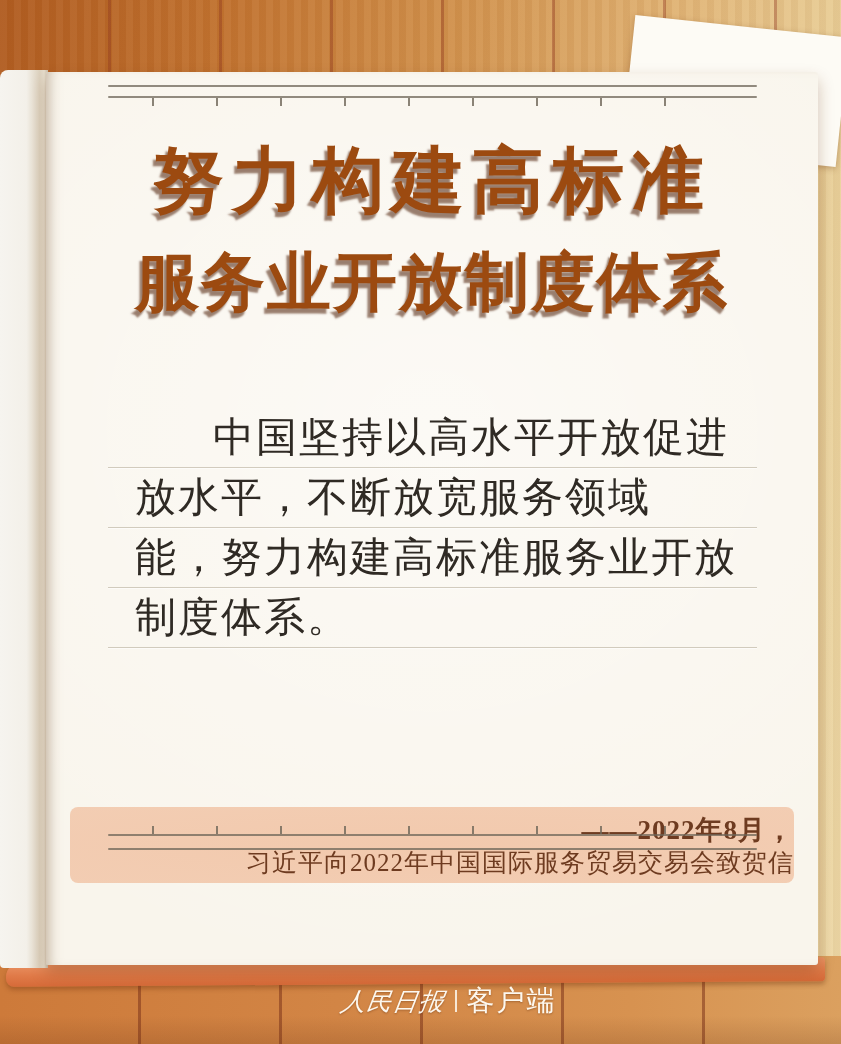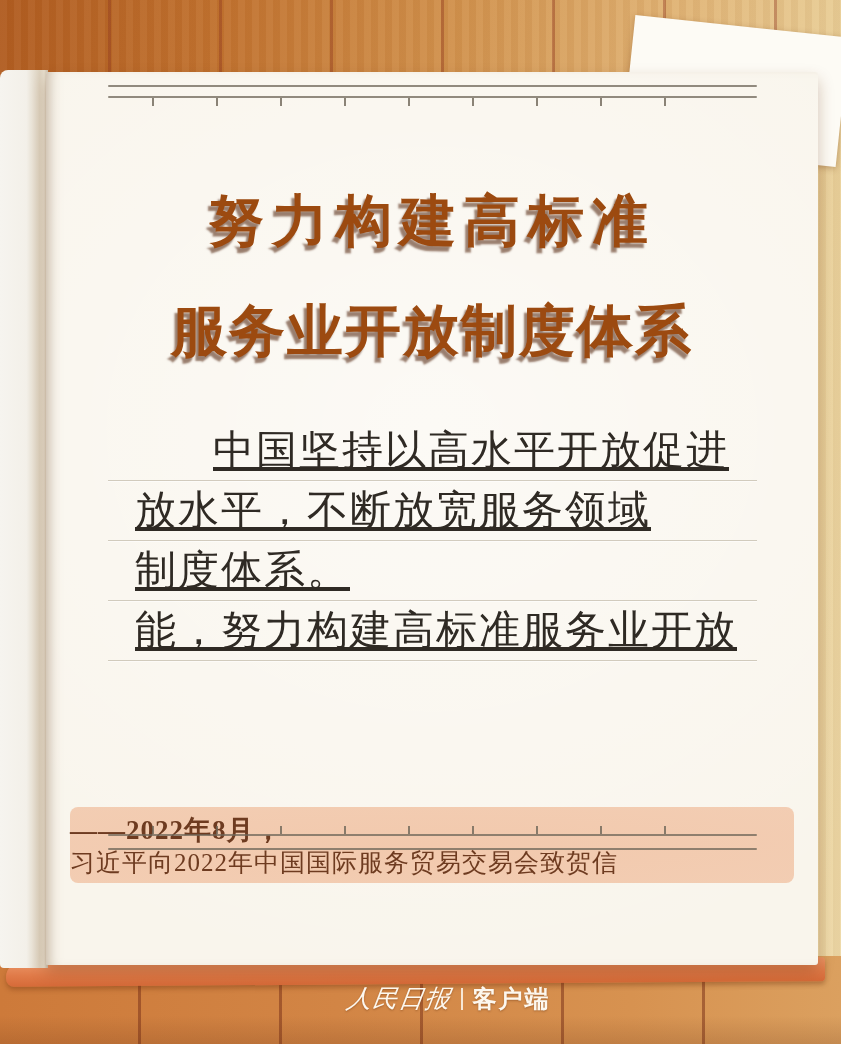--- a/index.html
+++ b/index.html
@@ -64,40 +64,40 @@
   .ruler-bottom .ticks{position:absolute;left:44px;right:30px;top:0;height:8px;
     background:repeating-linear-gradient(90deg, rgba(110,102,88,.8) 0 2px, rgba(0,0,0,0) 2px 64px);}
   .ruler-bottom .l1{top:8px;}
   .ruler-bottom .l2{top:22px;}
   
   .title{
     position:absolute;left:0;right:0;top:58px;text-align:center;
     color:var(--c-title,#9c4a10);font-weight:bold;
     text-shadow:-3px 5px 2px rgba(72,26,2,.55);
   }
-  .title .t1{font-size:56px;line-height:102px;letter-spacing:8px;margin-top:40px;}
-  .title .t2{font-size:56px;line-height:102px;letter-spacing:2px;margin-top:8px;}
+  .title .t1{font-size:72px;line-height:102px;letter-spacing:8px;}
+  .title .t2{font-size:64px;line-height:102px;letter-spacing:2px;}
   
   .quote{
-    position:absolute;left:62px;right:61px;top:349px;
+    position:absolute;left:62px;right:61px;top:336px;
     color:var(--c-body_text,#2f2a24);
-    font-size:41px;letter-spacing:2px;text-decoration:underline;
+    font-size:41px;letter-spacing:2px;
   }
   .qline{
     height:59px;line-height:59px;
     padding-left:27px;padding-right:10px;
     border-bottom:1px solid rgba(160,148,126,.45);
     box-shadow:0 1px 0 rgba(255,255,255,.55);
     white-space:nowrap;
   }
   .qline.indent{padding-left:105px;}
   
   .attr{
     position:absolute;left:24px;right:24px;top:735px;height:76px;
-    text-align:left;color:var(--c-attribution_text,#6e3b20);
+    text-align:right;color:var(--c-attribution_text,#6e3b20);
     background:radial-gradient(120% 130% at 50% 50%,
       var(--c-attribution_band,#f2c9ad) 0%,
       rgba(242,201,173,.9) 62%,
       rgba(242,201,173,.15) 98%);
     border-radius:8px;
   }
   .attr .a1{font-size:27px;line-height:34px;padding-top:6px;font-weight:bold;letter-spacing:1px;}
   .attr .a2{font-size:25px;line-height:32px;letter-spacing:1px;}
   
   .footer{
@@ -105,21 +105,21 @@
     transform:translateX(28px);color:#fdf8ef;
   }
   .footer .inner{display:inline-flex;align-items:center;gap:10px;}
   .brand-script{
     font-size:25px;font-style:italic;letter-spacing:1px;
     font-family:"DejaVu Serif", serif;transform:skewX(-8deg);
     text-shadow:0 1px 2px rgba(90,40,10,.4);
   }
   .brand-divider{width:2px;height:22px;background:rgba(253,248,239,.85);}
   .brand-suffix{
-    font-size:24px;font-weight:bold;letter-spacing:2px;
+    font-size:28px;font-weight:normal;letter-spacing:2px;
     font-family:"Liberation Sans", sans-serif;
     text-shadow:0 1px 2px rgba(90,40,10,.4);
   }
 </style>
 </head>
 <body>
 
 <div class="wood"></div>
 <div class="wood-bottom"></div>
 
@@ -136,22 +136,22 @@
   </div>
 
   <div class="title">
     <div class="t1">努力构建高标准</div>
     <div class="t2">服务业开放制度体系</div>
   </div>
 
   <div class="quote">
     <div class="qline indent">中国坚持以高水平开放促进</div>
     <div class="qline">放水平，不断放宽服务领域</div>
+    <div class="qline">能，努力构建高标准服务业开放</div>
     <div class="qline">制度体系。</div>
-    <div class="qline">能，努力构建高标准服务业开放</div>
   </div>
 
   <div class="attr">
     <div class="a1">——2022年8月，</div>
     <div class="a2">习近平向2022年中国国际服务贸易交易会致贺信</div>
   </div>
 
   <div class="ruler ruler-bottom">
     <div class="ticks"></div>
     <div class="line l1"></div>

